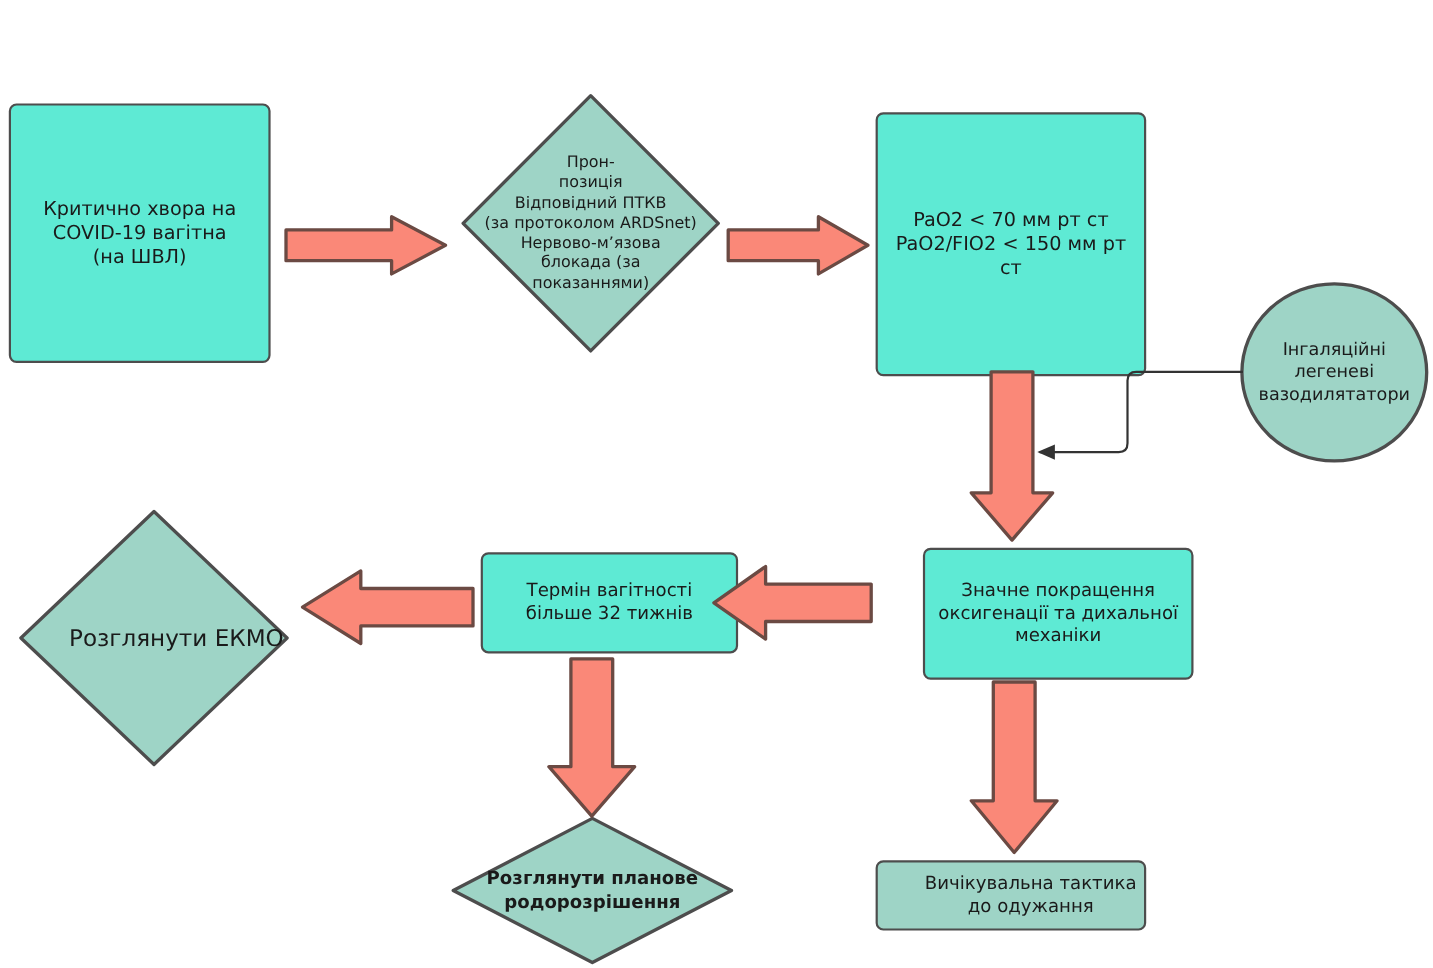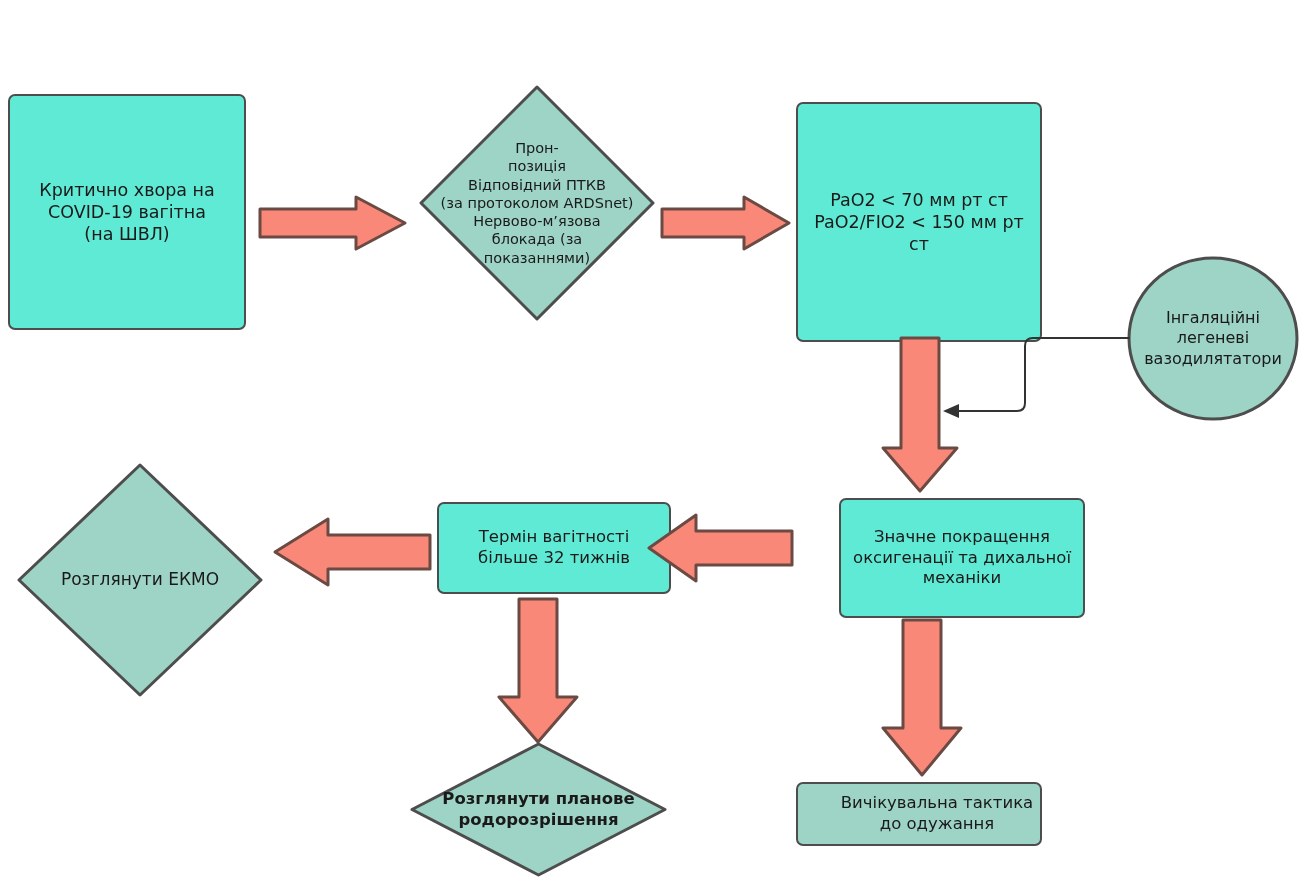--- a/index.html
+++ b/index.html
@@ -108,21 +108,21 @@
     <span class="label">Значне покращення
 оксигенації та дихальної
 механіки</span>
   </div>
 
   <div class="node rect fill-purple" style="left:437px; top:502px; width:234px; height:92px; font-size:16.5px;">
     <span class="label">Термін вагітності
 більше 32 тижнів</span>
   </div>
 
-  <div class="node" style="left:16px; top:462px; width:248px; height:236px; font-size:17px;">
+  <div class="node" style="left:16px; top:462px; width:248px; height:236px; font-size:21px;justify-content:flex-end;">
     <svg class="shape-svg" viewBox="0 0 248 236" preserveAspectRatio="none">
       <polygon points="124,3 245,118 124,233 3,118" fill="#9ed4c6" stroke="#4d4d4d" stroke-width="3" stroke-linejoin="round"></polygon>
     </svg>
     <span class="label">Розглянути ЕКМО</span>
   </div>
 
   <div class="node" style="left:409px; top:741px; width:259px; height:137px; font-size:16.5px;font-weight:bold;">
     <svg class="shape-svg" viewBox="0 0 259 137" preserveAspectRatio="none">
       <polygon points="129.5,3 256,68.5 129.5,134 3,68.5" fill="#9ed4c6" stroke="#4d4d4d" stroke-width="3" stroke-linejoin="round"></polygon>
     </svg>

